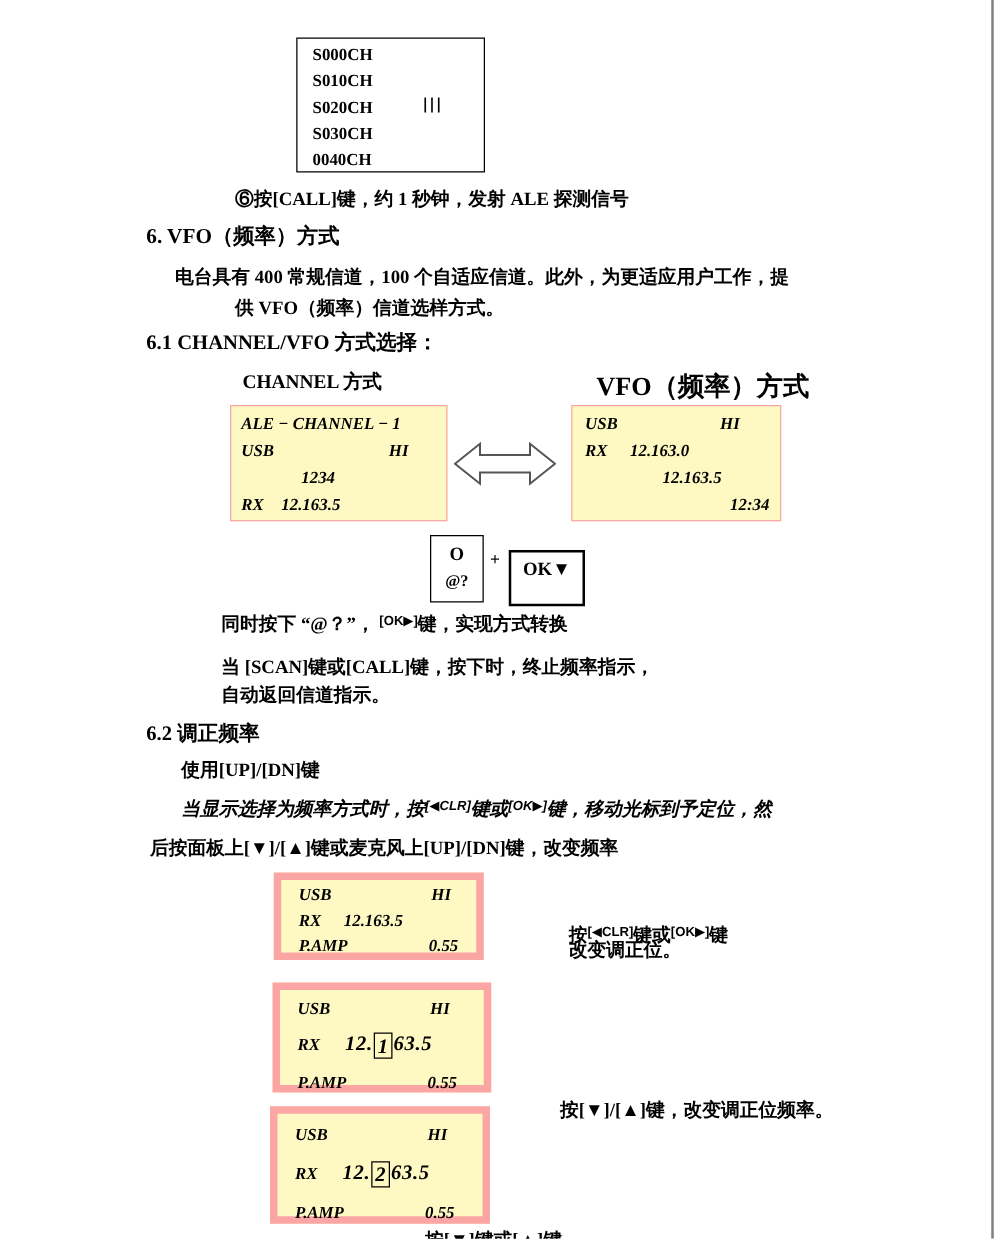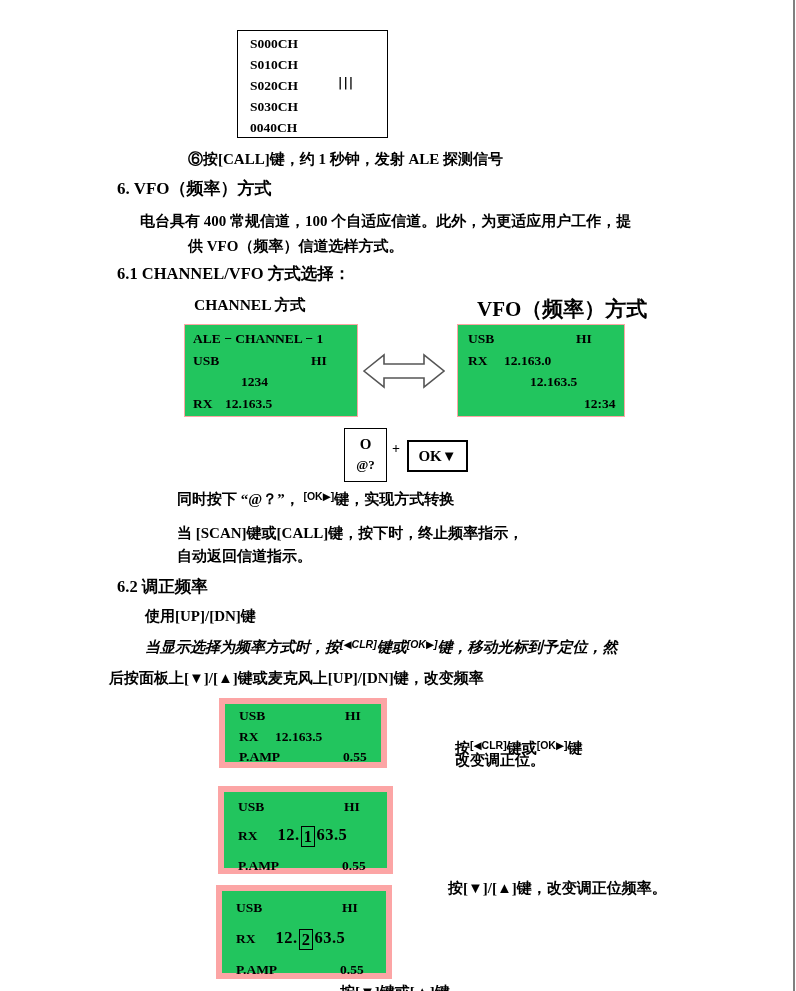--- a/index.html
+++ b/index.html
@@ -9,21 +9,21 @@
     font-family:"Liberation Serif","DejaVu Serif",serif;
     font-weight:bold;
   }
   .abs{position:absolute;}
   .txt{white-space:nowrap;}
   .h-main{font-size:17px;}
   .h-sub{font-size:16.5px;}
   .body15{font-size:15px;}
   .page-edge{position:absolute;left:793px;top:0;width:2px;height:991px;background:#808080;}
   
-  .lcd{position:absolute;background:#22c55e;border:6px solid #fca5a5;box-sizing:border-box;}
+  .lcd{position:absolute;background:#fef9c3;border:6px solid #fca5a5;box-sizing:border-box;font-style:italic;}
   .lcd.thin{border-width:1.5px;}
   .lrow{position:relative;font-size:13.5px;white-space:nowrap;}
   .lrow .rt{position:absolute;top:0;}
   
   .chrow{font-size:13.5px;line-height:21px;white-space:nowrap;}
   
   .keynote{
     font-family:"Liberation Sans","DejaVu Sans",sans-serif;
     font-size:10.5px;position:relative;top:-4px;white-space:nowrap;
   }
@@ -96,36 +96,36 @@
   <div class="lrow" style="height:21.5px;line-height:21.5px;">
     <span style="padding-left:126px;margin-top:45px;">12:34</span>
   </div>
 </div>
 
 <div class="keybox" style="left:344px;top:428px;width:43px;height:54px;">
   <div style="font-size:15px;line-height:23px;padding-top:4px;">O</div>
   <div style="font-size:13px;line-height:17px;">@?</div>
 </div>
 <div class="abs txt" style="left:392px;top:441px;font-size:14px;">+</div>
-<div class="keybox" style="left:407px;top:440px;width:61px;height:32px;border-width:2px;font-size:15px;line-height:28px;">OK▼</div>
+<div class="keybox" style="left:407px;top:440px;width:61px;height:45px;border-width:2px;font-size:15px;line-height:28px;">OK▼</div>
 
 <div class="abs txt body15" style="left:177px;top:490px;">
   <span>同时按下 “@？”， </span><span class="keynote">[OK▶]</span><span>键，实现方式转换</span>
 </div>
 
 <div class="abs txt body15" style="left:177px;top:524px;">当 [SCAN]键或[CALL]键，按下时，终止频率指示，</div>
 <div class="abs txt body15" style="left:177px;top:547px;">自动返回信道指示。</div>
 
 <div class="abs txt h-sub" style="left:117px;top:576px;">6.2 调正频率</div>
 <div class="abs txt body15" style="left:145px;top:607px;">使用[UP]/[DN]键</div>
 
 <div class="abs txt body15" style="left:145px;top:638px;font-style:italic;">
   <span>当显示选择为频率方式时，按</span><span class="keynote">[◀CLR]</span><span>键或</span><span class="keynote">[OK▶]</span><span>键，移动光标到予定位，然</span>
 </div>
-<div class="abs txt body15" style="left:109px;top:669px;text-align:right;">后按面板上[▼]/[▲]键或麦克风上[UP]/[DN]键，改变频率</div>
+<div class="abs txt body15" style="left:120px;top:669px;text-align:right;">后按面板上[▼]/[▲]键或麦克风上[UP]/[DN]键，改变频率</div>
 
 <div class="lcd" style="left:219px;top:698px;width:168px;height:70px;padding-top:2px;">
   <div class="lrow" style="height:20.5px;line-height:20.5px;">
     <span style="padding-left:14px;">USB</span>
     <span class="rt" style="left:120px;">HI</span>
   </div>
   <div class="lrow" style="height:20.5px;line-height:20.5px;">
     <span style="padding-left:14px;">RX</span>
     <span class="rt" style="left:50px;">12.163.5</span>
   </div>

